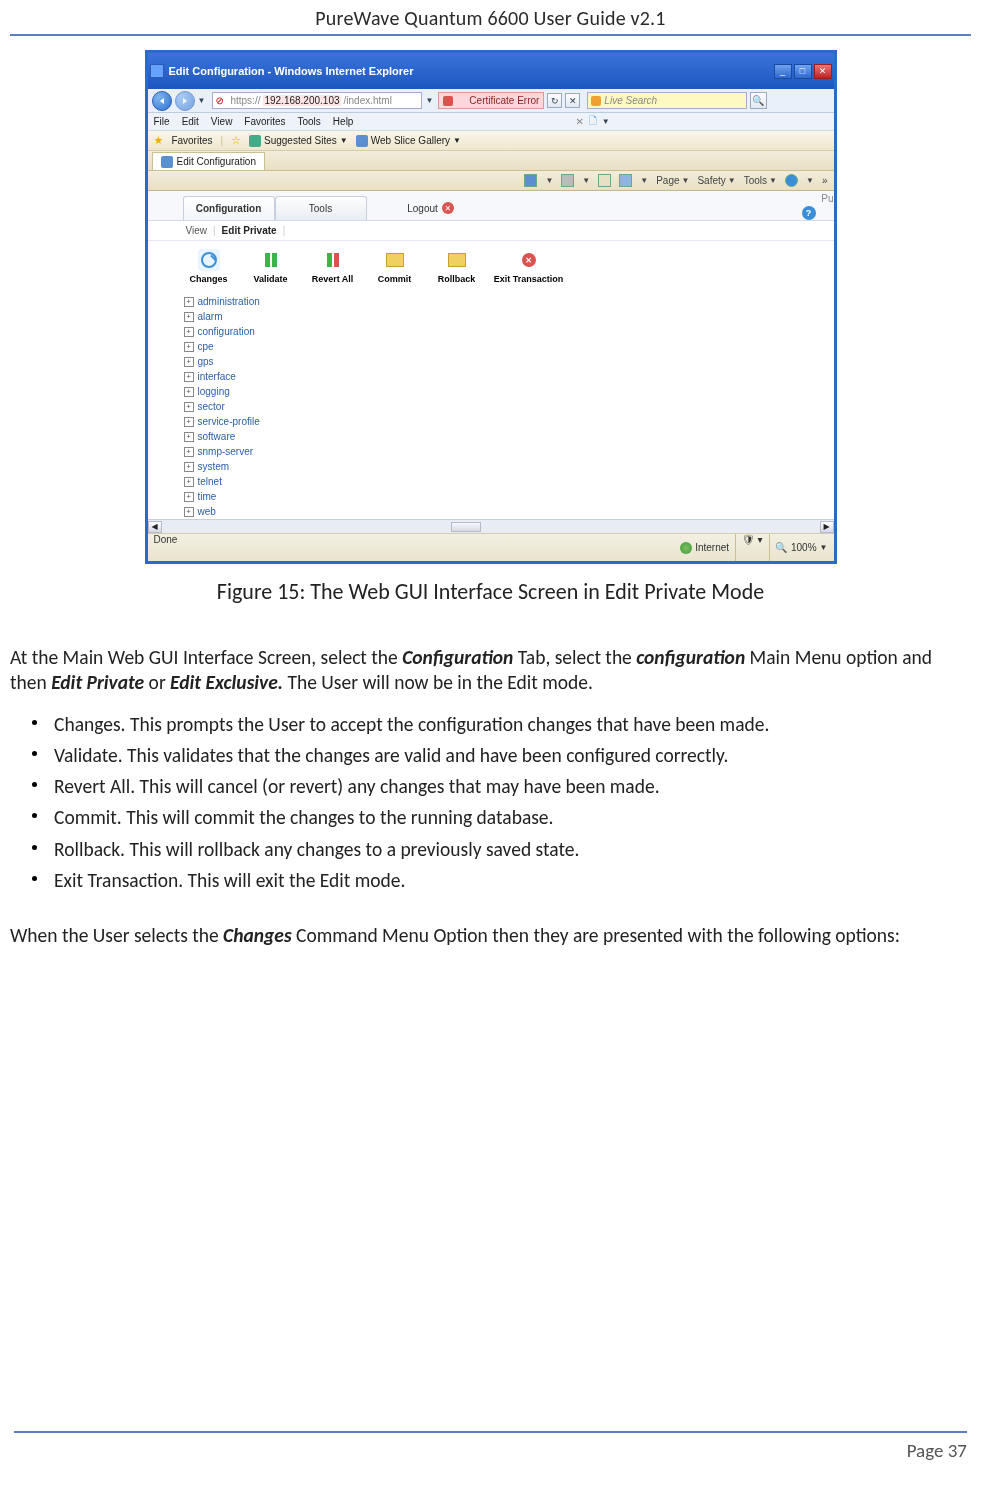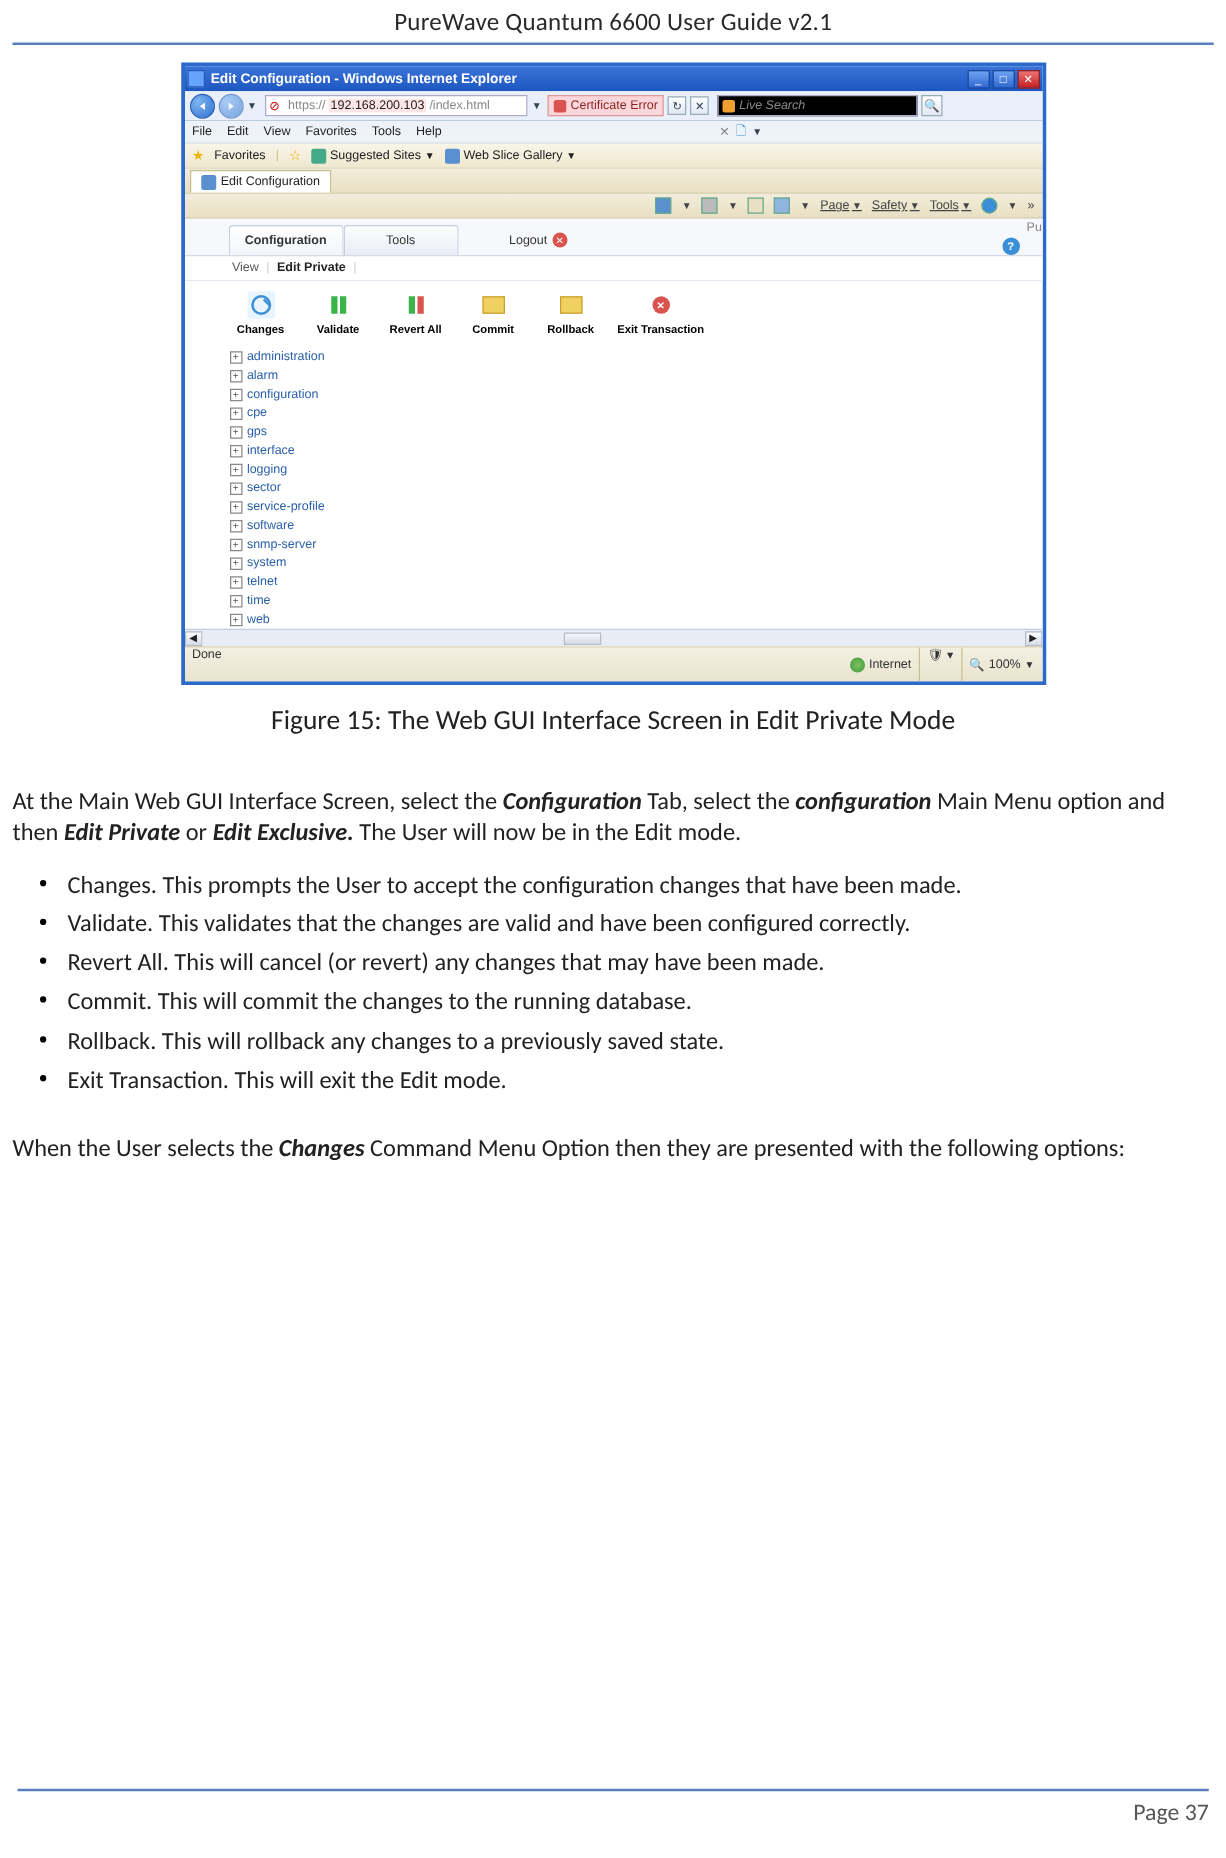--- a/index.html
+++ b/index.html
@@ -2,53 +2,53 @@
 <html><head>
 <meta charset="utf-8">
 <style>
   * { box-sizing: border-box; margin: 0; padding: 0; }
   html, body { width: 981px; background: #fff; font-family: Calibri, "Segoe UI", Arial, sans-serif; color: #333; }
   .page { width: 981px; min-height: 1486px; padding: 0; position: relative; }
   .header-title { text-align: center; font-size: 20px; color: #2a2a2a; padding: 6px 0 4px 0; letter-spacing: .2px; }
   .header-rule { height: 2px; background: #5a7fbf; margin: 0 10px 14px 10px; }
   .figure-wrap { text-align: center; }
   .ie-window { width: 692px; margin: 0 auto 14px auto; border: 3px solid #2b6ac8; font-family: Tahoma, Arial, sans-serif; font-size: 10px; color: #222; background:#fff; text-align:left; }
-  .ie-titlebar { height: 20px; background: linear-gradient(#3b74d8,#1c56c0); color:#fff; display:flex; align-items:center; padding:0 2px; }
+  .ie-titlebar { height: 36px; background: linear-gradient(#3b74d8,#1c56c0); color:#fff; display:flex; align-items:center; padding:0 2px; }
   .ie-titlebar .favicon { width:14px; height:14px; background:#66a3ff; border:1px solid #2a5bb5; margin-right:5px; }
   .ie-titlebar .title-txt { flex:1; font-weight:bold; font-size:11px; }
   .ie-titlebar .win-btn { width:18px; height:15px; margin-left:2px; border:1px solid #1a4aa0; background:linear-gradient(#6fa3f0,#2f68cf); color:#fff; display:flex; align-items:center; justify-content:center; font-size:9px; line-height:1; }
   .ie-titlebar .win-btn.close { background:linear-gradient(#f07373,#c62020); border:1px solid #a01a1a; }
   .ie-navrow { height:24px; background:#e9f0fa; border-bottom:1px solid #bcd; display:flex; align-items:center; padding:0 4px; gap:3px; }
   .nav-btn { width:20px; height:20px; border-radius:50%; background:radial-gradient(circle at 30% 30%, #7fb5f0, #2f72d0); border:1px solid #2a5bb5; display:flex; align-items:center; justify-content:center; color:#fff; font-size:10px; }
   .nav-btn.fwd{ opacity:.6;}
   .chev{ width:0;height:0;border-top:3px solid transparent;border-bottom:3px solid transparent;border-left:4px solid #fff; }
   .chev.l{ transform: rotate(180deg);}
   .addr-bar { flex:1; max-width:210px; height:17px; background:#fff; border:1px solid #aac; display:flex; align-items:center; padding:0 2px; gap:3px; margin-left:4px; position:relative;}
   .addr-bar .stop{ width:12px;height:12px;color:#c00;font-size:10px;}
   .addr-bar .proto{ color:#888;}
   .addr-bar .host{ background:#ffe6e6; padding:0 1px;}
   .addr-bar .path{ color:#888;}
-  .cert-err{ height:17px; background:#fbd7db; border:1px solid #d99; color:#8a1f1f; display:flex; align-items:center; padding:0 4px; gap:3px; margin-left:2px;}
+  .cert-err{ height:17px; background:#fbd7db; border:1px solid #d99; color:#8a1f1f; display:flex; align-items:center; padding:0 4px; gap:16px; margin-left:2px;}
   .cert-err .shield{ width:10px;height:10px;background:#d9534f;border-radius:2px;}
   .tiny-btn{ width:15px;height:15px;border:1px solid #9ab; background:linear-gradient(#fff,#e0e8f2); display:flex;align-items:center;justify-content:center; font-size:9px; color:#345;}
-  .search-bar{ flex:1; max-width:160px; height:17px; background:#000000; border:1px solid #aac; display:flex; align-items:center; gap:3px; padding:0 3px; color:#888; font-style:italic; margin-left:4px;}
+  .search-bar{ flex:1; max-width:160px; height:17px; background:#fef9c3; border:1px solid #aac; display:flex; align-items:center; gap:3px; padding:0 3px; color:#888; font-style:italic; margin-left:4px;}
   .search-bar .s-ico{ width:10px;height:10px; background:#f0a030; border-radius:2px;}
   .mag-btn{ width:17px;height:17px;border:1px solid #9ab;background:linear-gradient(#fff,#e0e8f2);display:flex;align-items:center;justify-content:center;}
   .ie-menubar{ height:18px;background:#eef3fa;border-bottom:1px solid #cdd;display:flex;align-items:center;padding:0 6px;gap:12px;color:#222;}
   .ie-menubar .right{margin-left:210px;display:flex;gap:5px;align-items:center;}
   .ie-favbar{ height:20px;background:linear-gradient(#f9f5e8,#efe8d0);border-bottom:1px solid #d5cda8;display:flex;align-items:center;padding:0 6px;gap:8px;}
   .star{color:#f0b000;font-size:11px;}
   .favbtn{ display:flex; align-items:center;gap:3px;}
   .smallico{ width:12px;height:12px;background:#4a8; border-radius:2px;}
   .smallico.blue{background:#5a8fd0;}
   .ie-tabrow{height:20px;background:linear-gradient(#f2eddb,#e8e0c4);border-bottom:1px solid #c9c090;display:flex;align-items:flex-end;padding:0 4px;}
   .ie-tab{height:18px;background:#fff;border:1px solid #c9c090;border-bottom:none;padding:2px 8px;display:flex;align-items:center;gap:4px;}
   .ie-cmdbar{height:20px;background:linear-gradient(#f2eddb,#e8e0c4);border-bottom:1px solid #c0b88f;display:flex;align-items:center;justify-content:flex-end;padding:0 6px;gap:8px;color:#444;}
   .ie-cmdbar .ico{width:13px;height:13px;background:#8fb4e0;border:1px solid #6a8;}
-  .ie-cmdbar .lbl{display:flex;align-items:center;gap:2px;text-decoration:underline;}
+  .ie-cmdbar .lbl{display:flex;align-items:center;gap:2px;}
   .ie-cmdbar .dd{font-size:8px;}
   .app-area{background:#fff;}
   .app-tabs{height:30px;background:#f7f8fc;border-bottom:1px solid #d5dae6;display:flex;align-items:flex-end;padding:0 35px;gap:0;}
   .app-tab{height:24px;min-width:92px;border:1px solid #c7cedd;border-bottom:none;background:linear-gradient(#fefefe,#e8ecf4);display:flex;align-items:center;justify-content:center;font-size:10px;color:#333;border-radius:3px 3px 0 0;}
   .app-tab.active{background:linear-gradient(#fff,#f2f5fb);font-weight:bold;}
   .app-tab.logout{border:none;background:none;display:flex;align-items:center;gap:4px;margin-left:18px;justify-content:center;}
   .logout-x{width:12px;height:12px;border-radius:50%;background:#d9534f;color:#fff;display:flex;align-items:center;justify-content:center;font-size:8px;}
   .help-ico{position:absolute;right:18px;width:14px;height:14px;background:#3a8fd8;border-radius:50%;color:#fff;display:flex;align-items:center;justify-content:center;font-size:9px;font-weight:bold;}
   .app-tabs{position:relative;}
   .brand{position:absolute;right:0;top:2px;color:#888;font-size:10px;}

